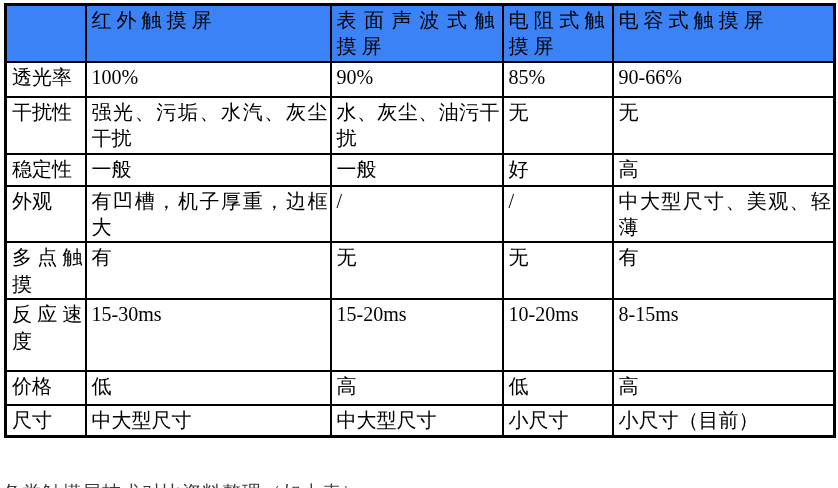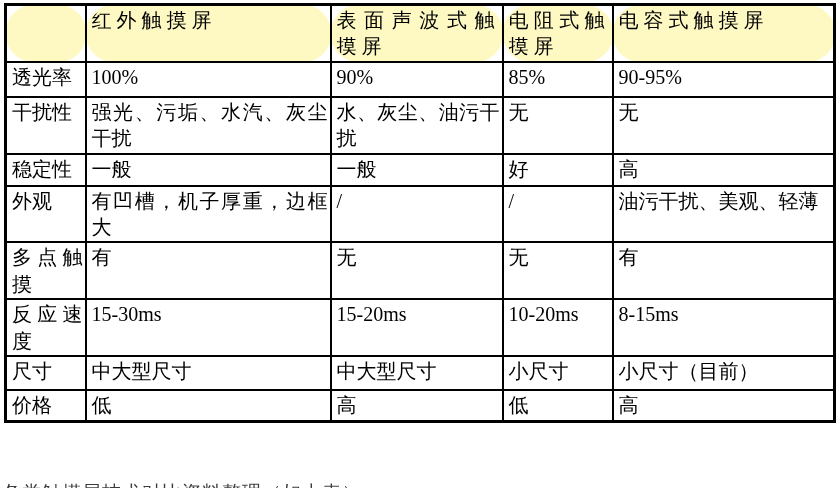--- a/index.html
+++ b/index.html
@@ -27,31 +27,30 @@
     border: 2px solid #000;
     vertical-align: top;
     padding: 1px 2px 1px 5px;
     font-size: 20px;
     line-height: 1.32;
     font-weight: normal;
     text-align: justify;
     overflow: hidden;
   }
   .cmp thead th {
-    background: #fef9c3;
+    background: #3b82f6;
     letter-spacing: 5px;
     height: 52px;
-    border-radius: 27px;
   }
   .cmp tbody tr:nth-child(1) { height: 35px; }
   .cmp tbody tr:nth-child(2) { height: 46px; }
   .cmp tbody tr:nth-child(3) { height: 32px; margin-left: 44px; }
   .cmp tbody tr:nth-child(4) { height: 41px; }
   .cmp tbody tr:nth-child(5) { height: 54px; }
-  .cmp tbody tr:nth-child(6) { height: 57px; }
+  .cmp tbody tr:nth-child(6) { height: 72px; }
   .cmp tbody tr:nth-child(7) { height: 34px; }
   .cmp tbody tr:nth-child(8) { height: 30px; }
   .cmp tbody tr:nth-child(9) { height: 29px; }
   .caption-clip {
     position: absolute;
     left: 2px;
     bottom: 0;
     width: 420px;
     height: 8px;
     overflow: hidden;
@@ -83,70 +82,70 @@
         <th>电阻式触摸屏</th>
         <th>电容式触摸屏</th>
       </tr>
     </thead>
     <tbody>
       <tr>
         <td>透光率</td>
         <td>100%</td>
         <td>90%</td>
         <td>85%</td>
-        <td>90-95%</td>
+        <td>90-66%</td>
       </tr>
       <tr>
         <td>干扰性</td>
         <td>强光、污垢、水汽、灰尘干扰</td>
         <td>水、灰尘、油污干扰</td>
         <td>无</td>
         <td>无</td>
       </tr>
       <tr>
         <td>稳定性</td>
         <td>一般</td>
         <td>一般</td>
         <td>好</td>
         <td>高</td>
       </tr>
       <tr>
         <td>外观</td>
         <td>有凹槽，机子厚重，边框大</td>
         <td>/</td>
         <td>/</td>
-        <td>油污干扰、美观、轻薄</td>
+        <td>中大型尺寸、美观、轻薄</td>
       </tr>
       <tr>
         <td>多点触摸</td>
         <td>有</td>
         <td>无</td>
         <td>无</td>
         <td>有</td>
       </tr>
       <tr>
         <td>反应速度</td>
         <td>15-30ms</td>
         <td>15-20ms</td>
         <td>10-20ms</td>
         <td>8-15ms</td>
       </tr>
       <tr>
+        <td>价格</td>
+        <td>低</td>
+        <td>高</td>
+        <td>低</td>
+        <td>高</td>
+      </tr>
+      <tr>
         <td>尺寸</td>
         <td>中大型尺寸</td>
         <td>中大型尺寸</td>
         <td>小尺寸</td>
         <td>小尺寸（目前）</td>
-      </tr>
-      <tr>
-        <td>价格</td>
-        <td>低</td>
-        <td>高</td>
-        <td>低</td>
-        <td>高</td>
       </tr>
     </tbody>
   </table>
 
   <div class="caption-clip">
     <span>各类触摸屏技术对比资料整理（如上表）</span>
   </div>
 
 </div>
 

